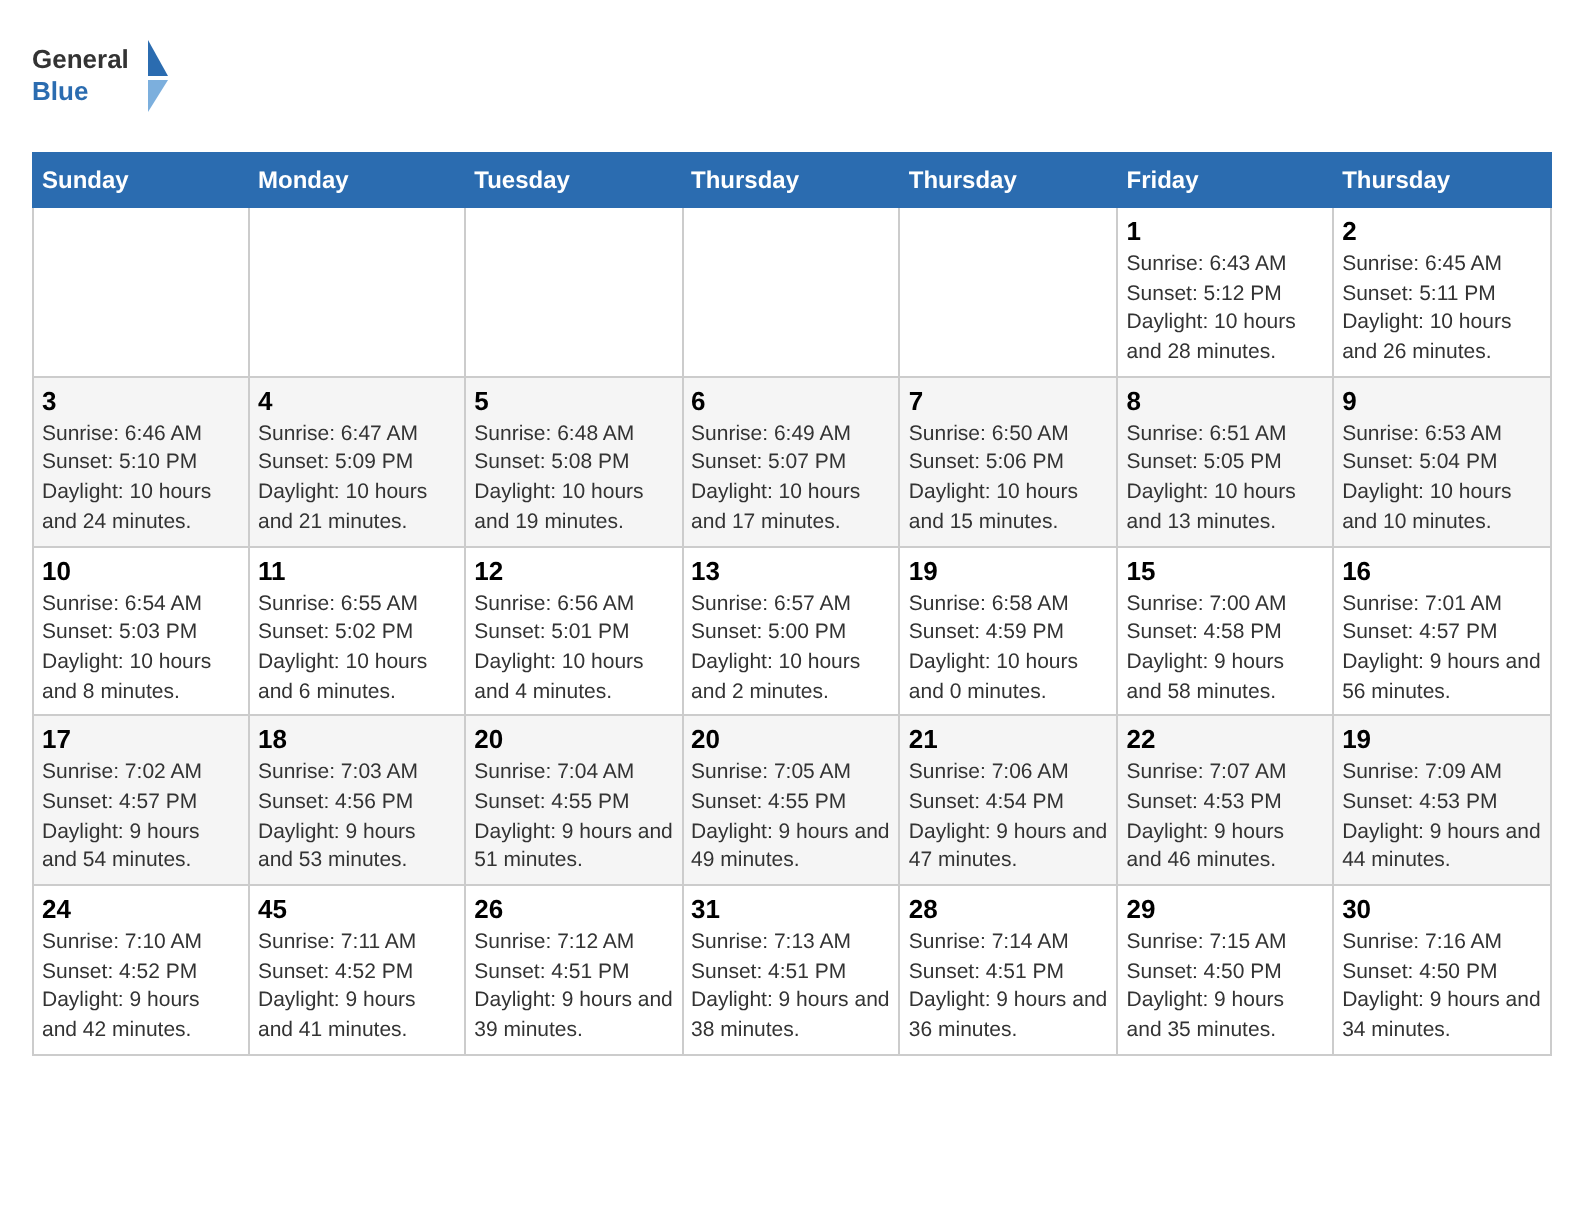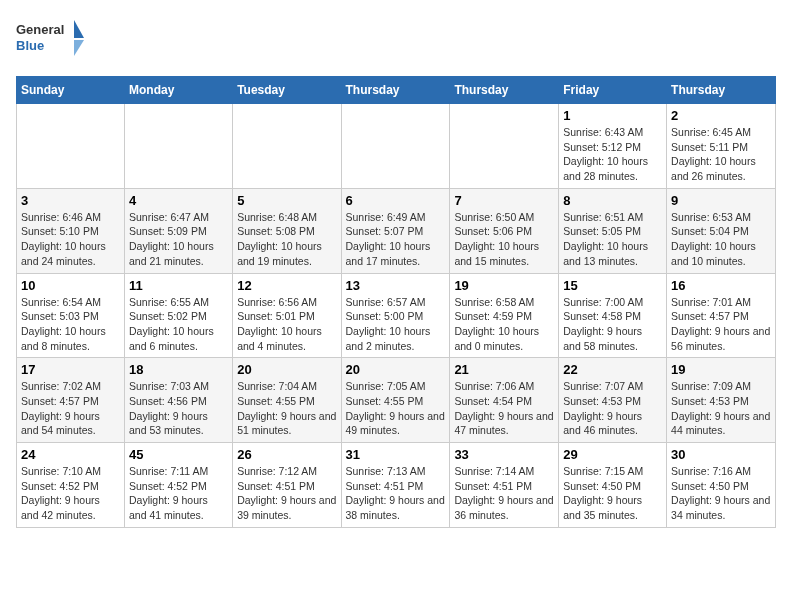--- a/index.html
+++ b/index.html
@@ -222,21 +222,21 @@
         </td>
         <td>
           <span class="day-number">26</span>
           <div class="day-info">Sunrise: 7:12 AM<br>Sunset: 4:51 PM<br>Daylight: 9 hours and 39 minutes.</div>
         </td>
         <td>
           <span class="day-number">31</span>
           <div class="day-info">Sunrise: 7:13 AM<br>Sunset: 4:51 PM<br>Daylight: 9 hours and 38 minutes.</div>
         </td>
         <td>
-          <span class="day-number">33</span>
+          <span class="day-number">28</span>
           <div class="day-info">Sunrise: 7:14 AM<br>Sunset: 4:51 PM<br>Daylight: 9 hours and 36 minutes.</div>
         </td>
         <td>
           <span class="day-number">29</span>
           <div class="day-info">Sunrise: 7:15 AM<br>Sunset: 4:50 PM<br>Daylight: 9 hours and 35 minutes.</div>
         </td>
         <td>
           <span class="day-number">30</span>
           <div class="day-info">Sunrise: 7:16 AM<br>Sunset: 4:50 PM<br>Daylight: 9 hours and 34 minutes.</div>
         </td>

